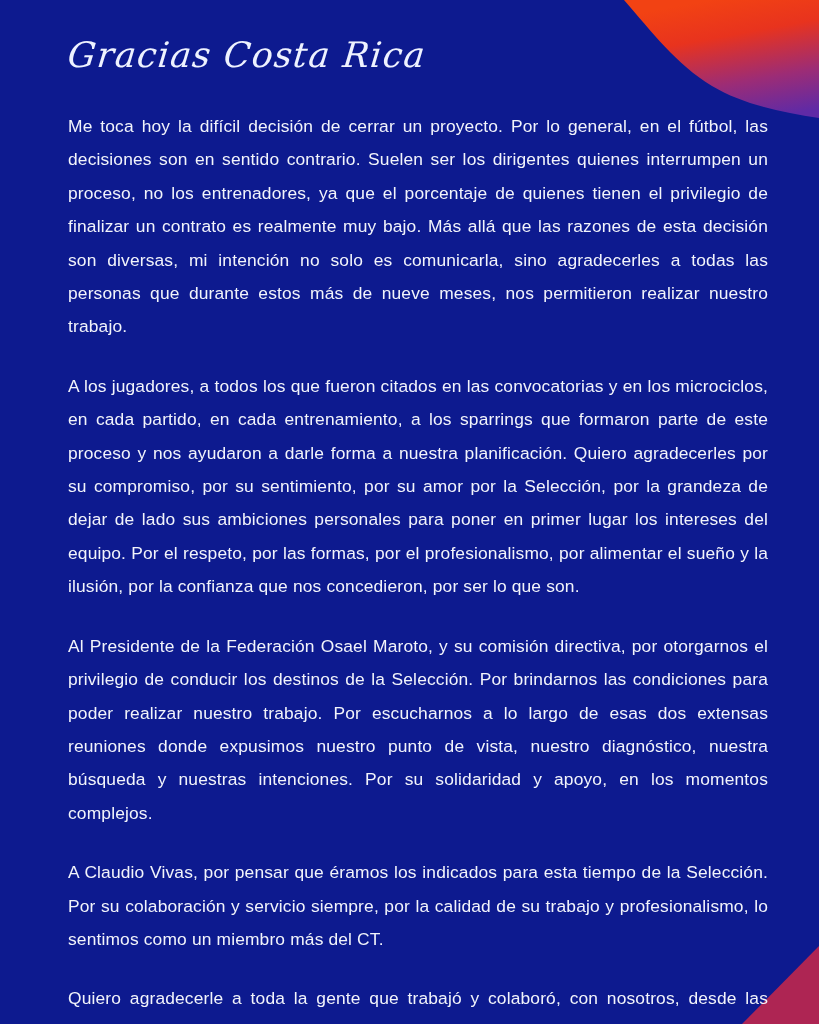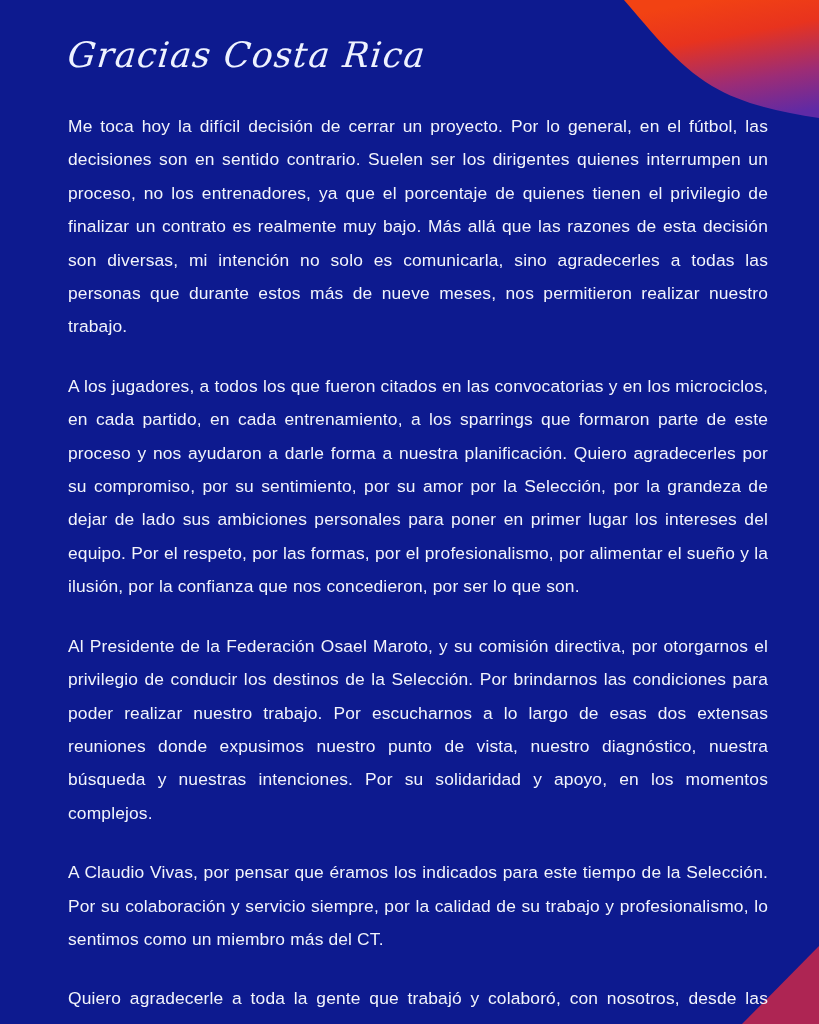--- a/index.html
+++ b/index.html
@@ -96,17 +96,17 @@
   </svg>
 
   <div class="title-wrap">
     <div class="title">Gracias Costa Rica</div>
   </div>
 
   <div class="body-copy">
     <p>Me toca hoy la difícil decisión de cerrar un proyecto. Por lo general, en el fútbol, las decisiones son en sentido contrario. Suelen ser los dirigentes quienes interrumpen un proceso, no los entrenadores, ya que el porcentaje de quienes tienen el privilegio de finalizar un contrato es realmente muy bajo. Más allá que las razones de esta decisión son diversas, mi intención no solo es comunicarla, sino agradecerles a todas las personas que durante estos más de nueve meses, nos permitieron realizar nuestro trabajo.</p>
     <p>A los jugadores, a todos los que fueron citados en las convocatorias y en los microciclos, en cada partido, en cada entrenamiento, a los sparrings que formaron parte de este proceso y nos ayudaron a darle forma a nuestra planificación. Quiero agradecerles por su compromiso, por su sentimiento, por su amor por la Selección, por la grandeza de dejar de lado sus ambiciones personales para poner en primer lugar los intereses del equipo. Por el respeto, por las formas, por el profesionalismo, por alimentar el sueño y la ilusión, por la confianza que nos concedieron, por ser lo que son.</p>
     <p>Al Presidente de la Federación Osael Maroto, y su comisión directiva, por otorgarnos el privilegio de conducir los destinos de la Selección. Por brindarnos las condiciones para poder realizar nuestro trabajo. Por escucharnos a lo largo de esas dos extensas reuniones donde expusimos nuestro punto de vista, nuestro diagnóstico, nuestra búsqueda y nuestras intenciones. Por su solidaridad y apoyo, en los momentos complejos.</p>
-    <p>A Claudio Vivas, por pensar que éramos los indicados para este tiempo de la Selección. Por su colaboración y servicio siempre, por la calidad de su trabajo y profesionalismo, lo sentimos como un miembro más del CT.</p>
+    <p>A Claudio Vivas, por pensar que éramos los indicados para esta tiempo de la Selección. Por su colaboración y servicio siempre, por la calidad de su trabajo y profesionalismo, lo sentimos como un miembro más del CT.</p>
     <p>Quiero agradecerle a toda la gente que trabajó y colaboró, con nosotros, desde las distintas partes de la estructura, en cada partido, en cada entrenamiento, en los viajes, en cada día donde nosotros hicimos nuestro trabajo, ojalá se hayan sentido con la comodidad y el respeto que sentimos de parte de ellos.</p>
   </div>
 
 </div>
 
 </body></html>

